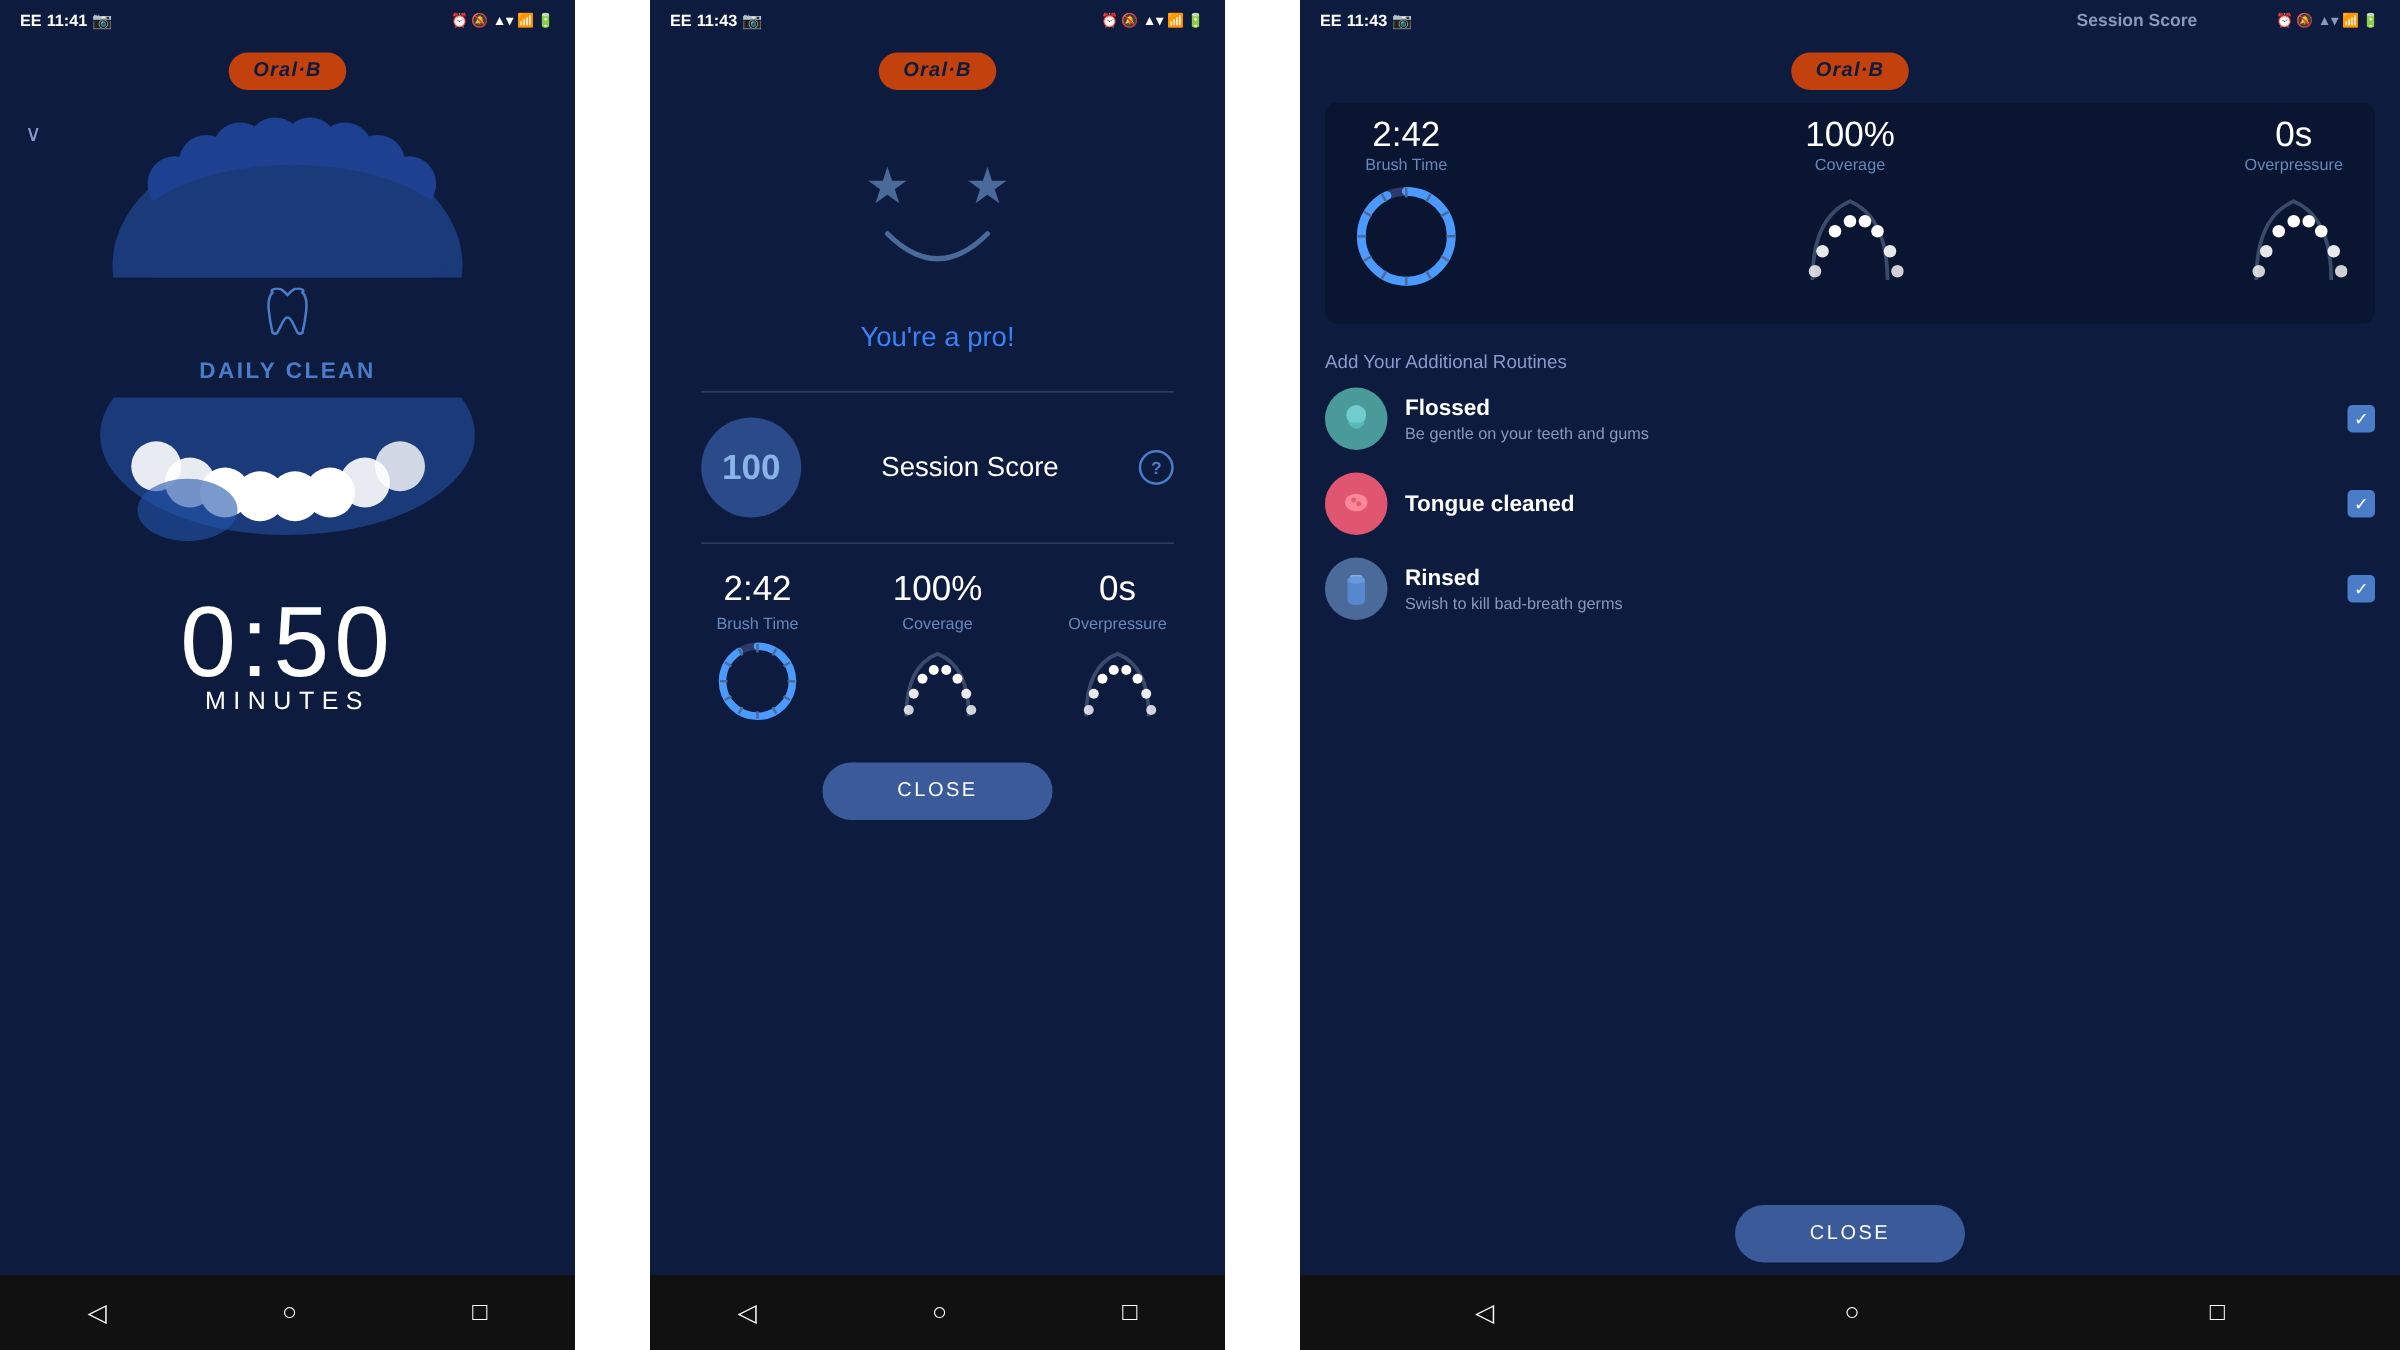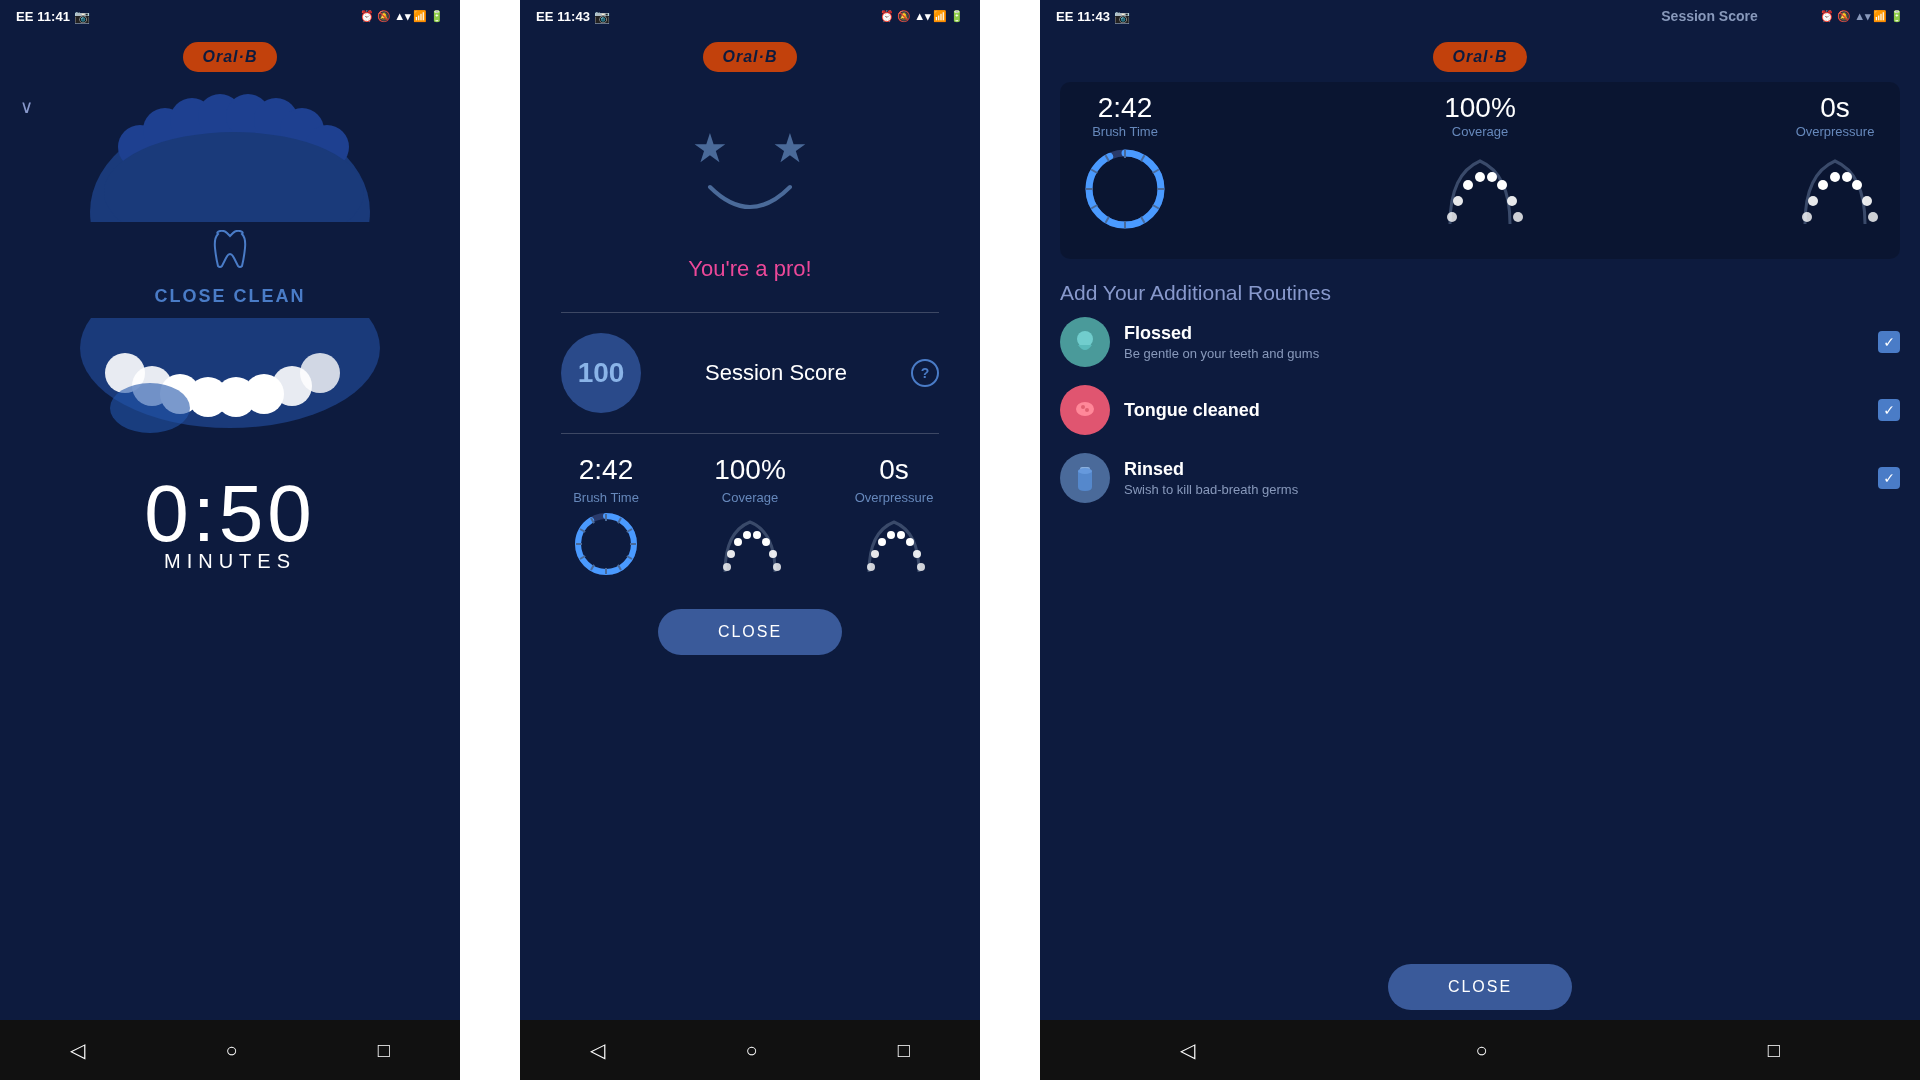--- a/index.html
+++ b/index.html
@@ -135,21 +135,21 @@
       align-items: center;
       padding: 0 20px;
     }
 
     .smiley-face {
       margin-top: 30px;
       margin-bottom: 20px;
     }
 
     .pro-text {
-      color: #ec4899;
+      color: #3b82f6;
       font-size: 22px;
       margin-bottom: 30px;
       text-align: right;
     }
 
     .divider {
       width: 90%;
       height: 1px;
       background: rgba(255,255,255,0.2);
       margin-bottom: 20px;
@@ -272,21 +272,21 @@
       align-items: center;
       justify-content: center;
     }
 
     .routines-section {
       margin-top: 10px;
     }
 
     .routines-title {
       color: #8899cc;
-      font-size: 21px;
+      font-size: 15px;
       margin-bottom: 12px;
     }
 
     .routine-item {
       display: flex;
       align-items: center;
       gap: 14px;
       margin-bottom: 18px;
     }
 
@@ -401,21 +401,21 @@
         <ellipse cx="154" cy="100" rx="130" ry="60" fill="#1a3a7a"></ellipse>
       </svg>
     </div>
 
     <div class="tooth-icon">
       <svg width="36" height="40" viewBox="0 0 36 40">
         <path d="M6,4 Q4,2 8,1 Q12,0 15,3 Q18,6 18,6 Q18,6 21,3 Q24,0 28,1 Q32,2 30,4 Q34,8 33,18 Q32,28 30,36 Q28,38 26,36 Q24,32 22,28 Q20,24 18,24 Q16,24 14,28 Q12,32 10,36 Q8,38 6,36 Q4,28 3,18 Q2,8 6,4Z" fill="none" stroke="#4a7cc7" stroke-width="2"></path>
       </svg>
     </div>
 
-    <div class="daily-clean-label">CLOSE
+    <div class="daily-clean-label">DAILY
 CLEAN</div>
 
     <div class="teeth-bottom-arc">
       <svg viewBox="0 0 320 130">
 
         <ellipse cx="160" cy="30" rx="150" ry="80" fill="#1a3a7a"></ellipse>
 
         <circle cx="55" cy="55" r="20" fill="white" opacity="0.9"></circle>
         <circle cx="82" cy="68" r="20" fill="white" opacity="0.9"></circle>
         <circle cx="110" cy="76" r="20" fill="white"></circle>

